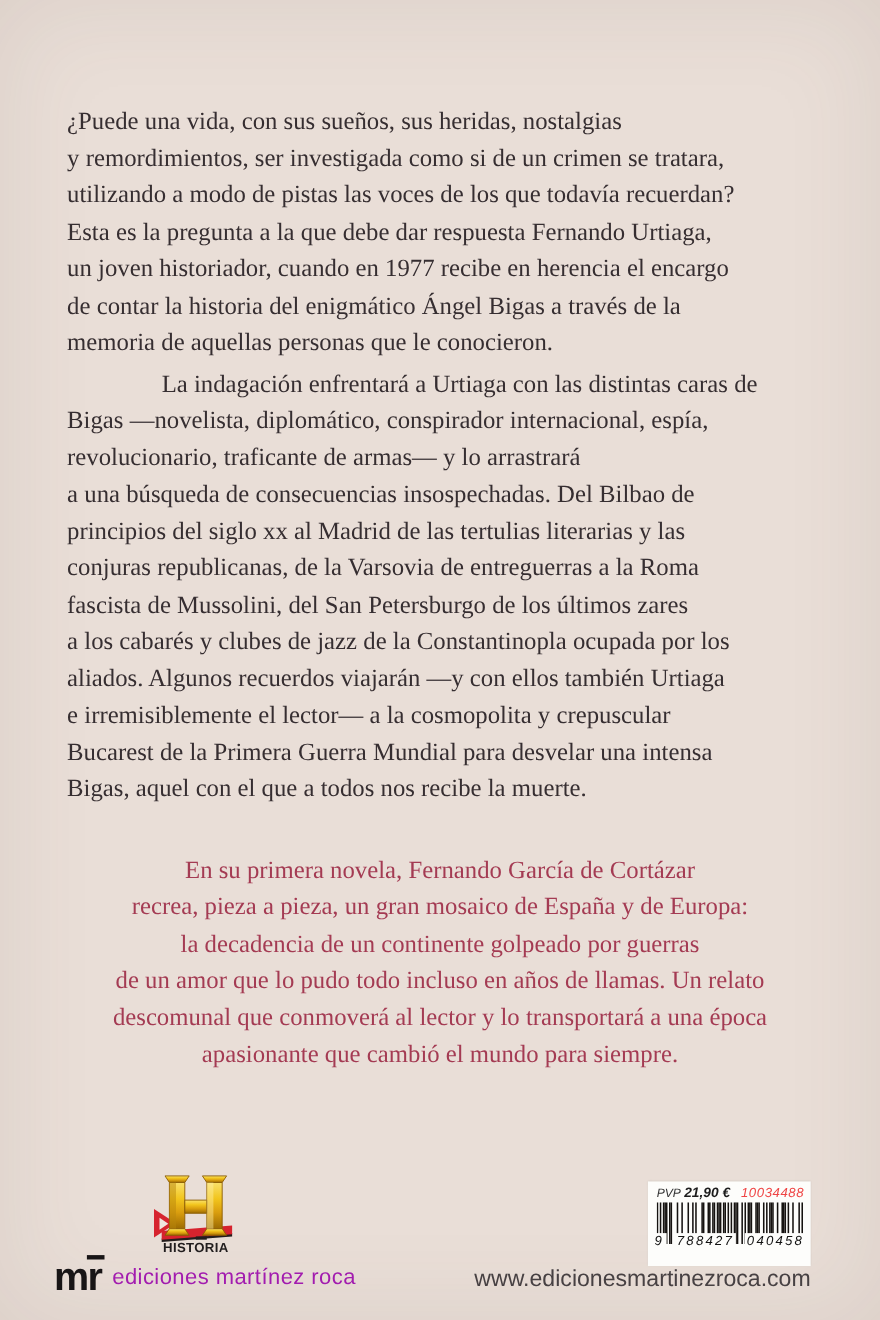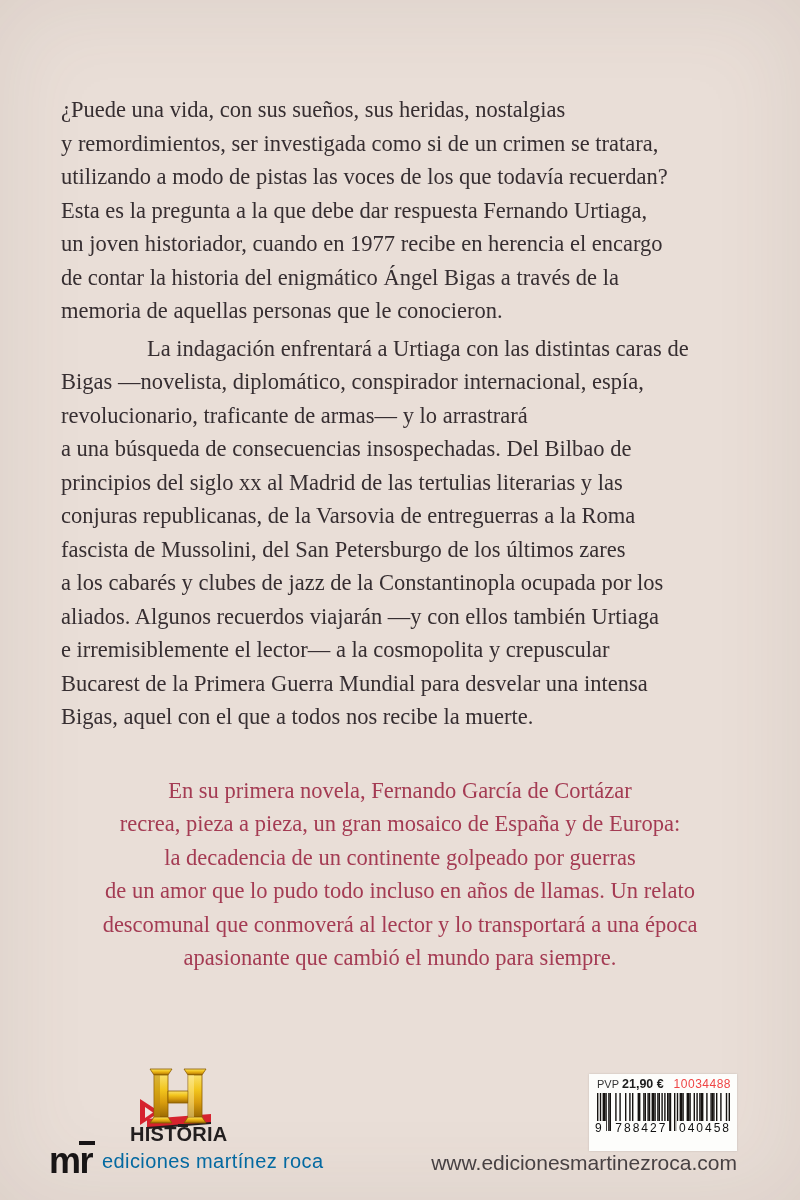--- a/index.html
+++ b/index.html
@@ -23,41 +23,41 @@
   }
   
   .sans { font-family:"Liberation Sans","DejaVu Sans",sans-serif; }
   .historia-svg { position:absolute; left:137px; top:1062px; }
   .historia-label-wrap {
     position:absolute; left:130px; top:1126px; width:96px; text-align:center;
     line-height:16px;
   }
   .historia-label {
     font-family:"Liberation Sans","DejaVu Sans",sans-serif;
-    font-weight:bold; font-size:20px; letter-spacing:0.3px; color:#221e1f;
+    font-weight:bold; font-size:12px; letter-spacing:0.3px; color:#221e1f;
   }
   .o-macron { position:absolute; left:48px; top:-2px; width:10px; height:2.5px; background:#221e1f; }
   .mr-wrap { position:absolute; left:49px; top:1144px; height:34px; }
   .mr-text {
     font-family:"Liberation Sans","DejaVu Sans",sans-serif;
     font-weight:bold; font-size:36px; line-height:34px; letter-spacing:-1.5px; color:#181516;
   }
   .mr-macron { position:absolute; left:30px; top:-3px; width:16px; height:4px; background:#181516; }
   .publisher-name {
     position:absolute; left:102px; top:1150px;
-    font-size:20px; line-height:22px; letter-spacing:0.4px; color:#0369a1;
+    font-size:20px; line-height:22px; letter-spacing:0.4px; color:#a21caf;
   }
   .website {
     position:absolute; right:63px; top:1152px;
     font-size:21px; line-height:22px; color:#474143;margin-left:28px;
   }
   
   .barcode-box {
     position:absolute; left:589px; top:1074px; width:148px; height:77px;
-    background:#fdfdfb; box-shadow:0 0 2px rgba(0,0,0,0.15);
+    background:#fdfdfb; box-shadow:0 0 2px rgba(0,0,0,0.15);font-style:italic;
   }
   .barcode-top {
     display:flex; justify-content:space-between; align-items:baseline;
     padding:3px 6px 0 8px; font-size:11px; color:#333;
   }
   .pvp-price { font-weight:bold; font-size:12.5px; color:#1c1c1c; margin-left:3px; }
   .ref-code { font-size:12px; color:#ef4444; letter-spacing:0.5px; }
   .bars { margin:2px auto 0 auto; width:133px; height:38px; }
   .bars svg { display:block; }
   .isbn-digits {

